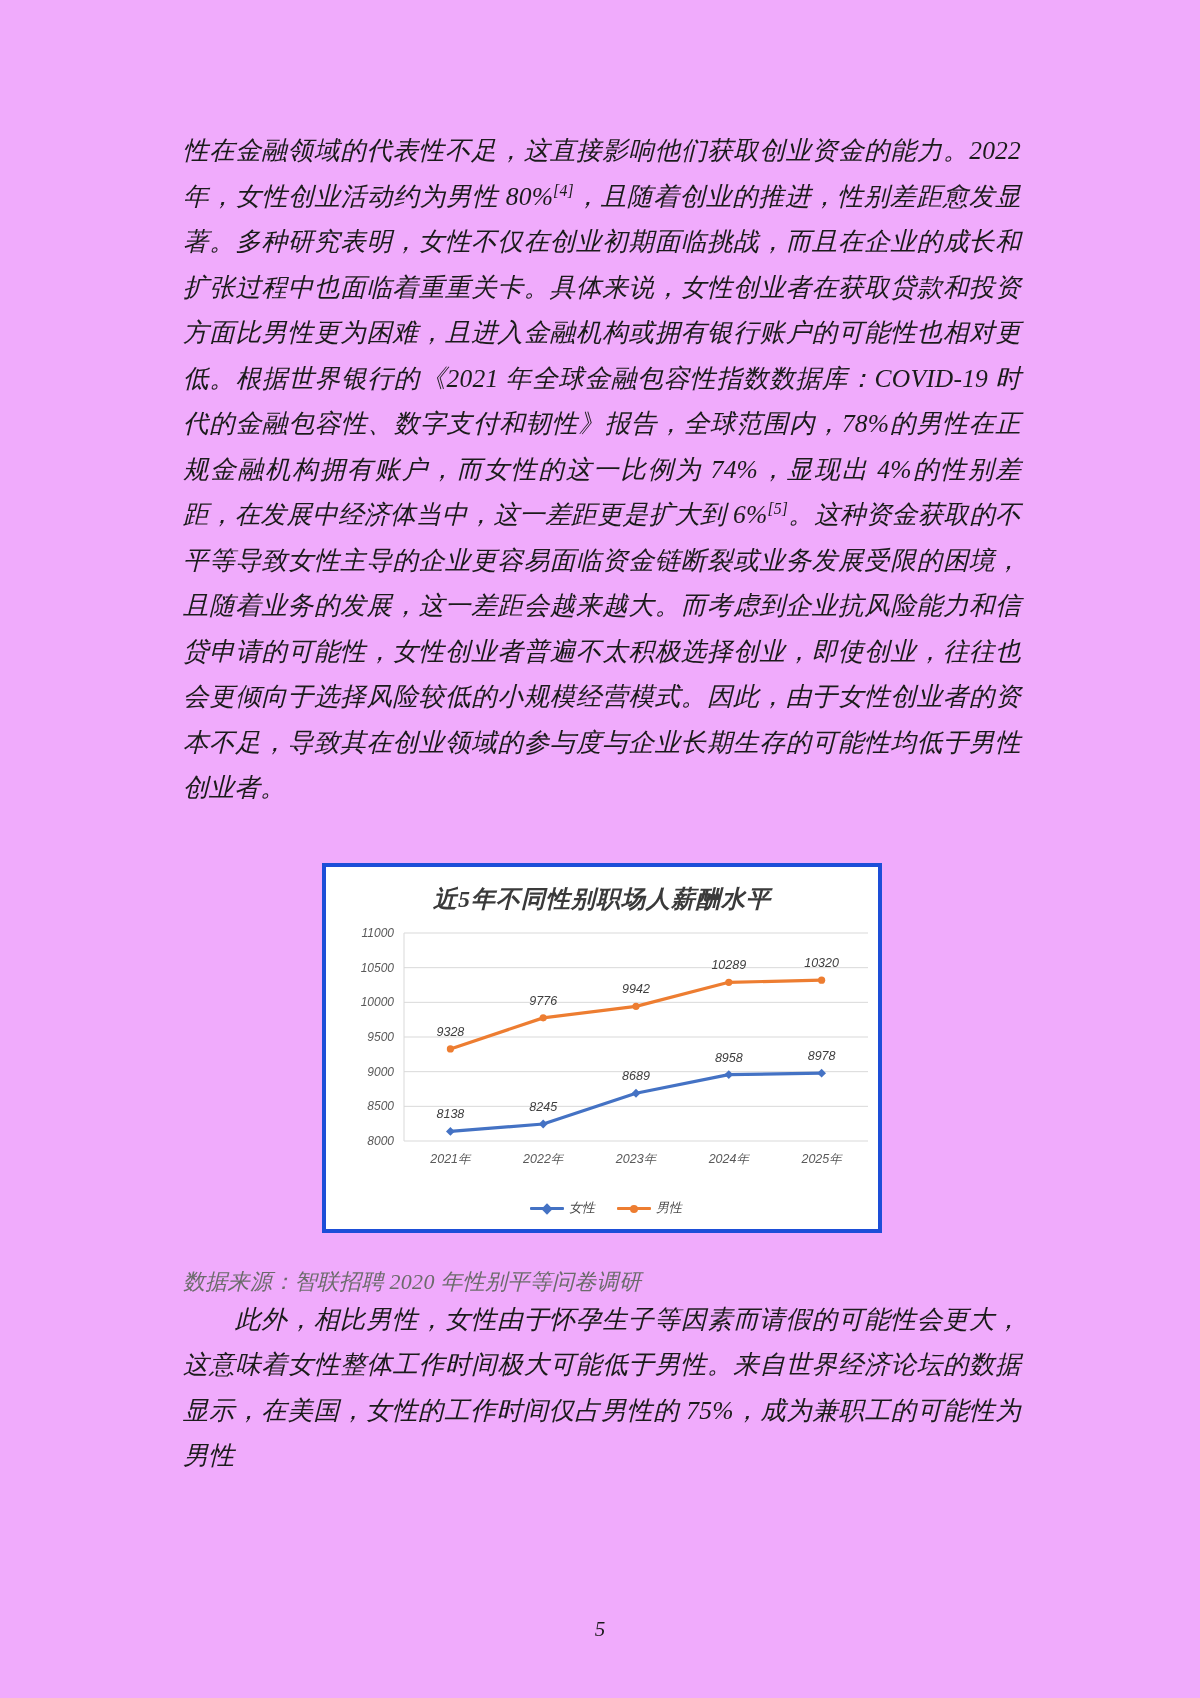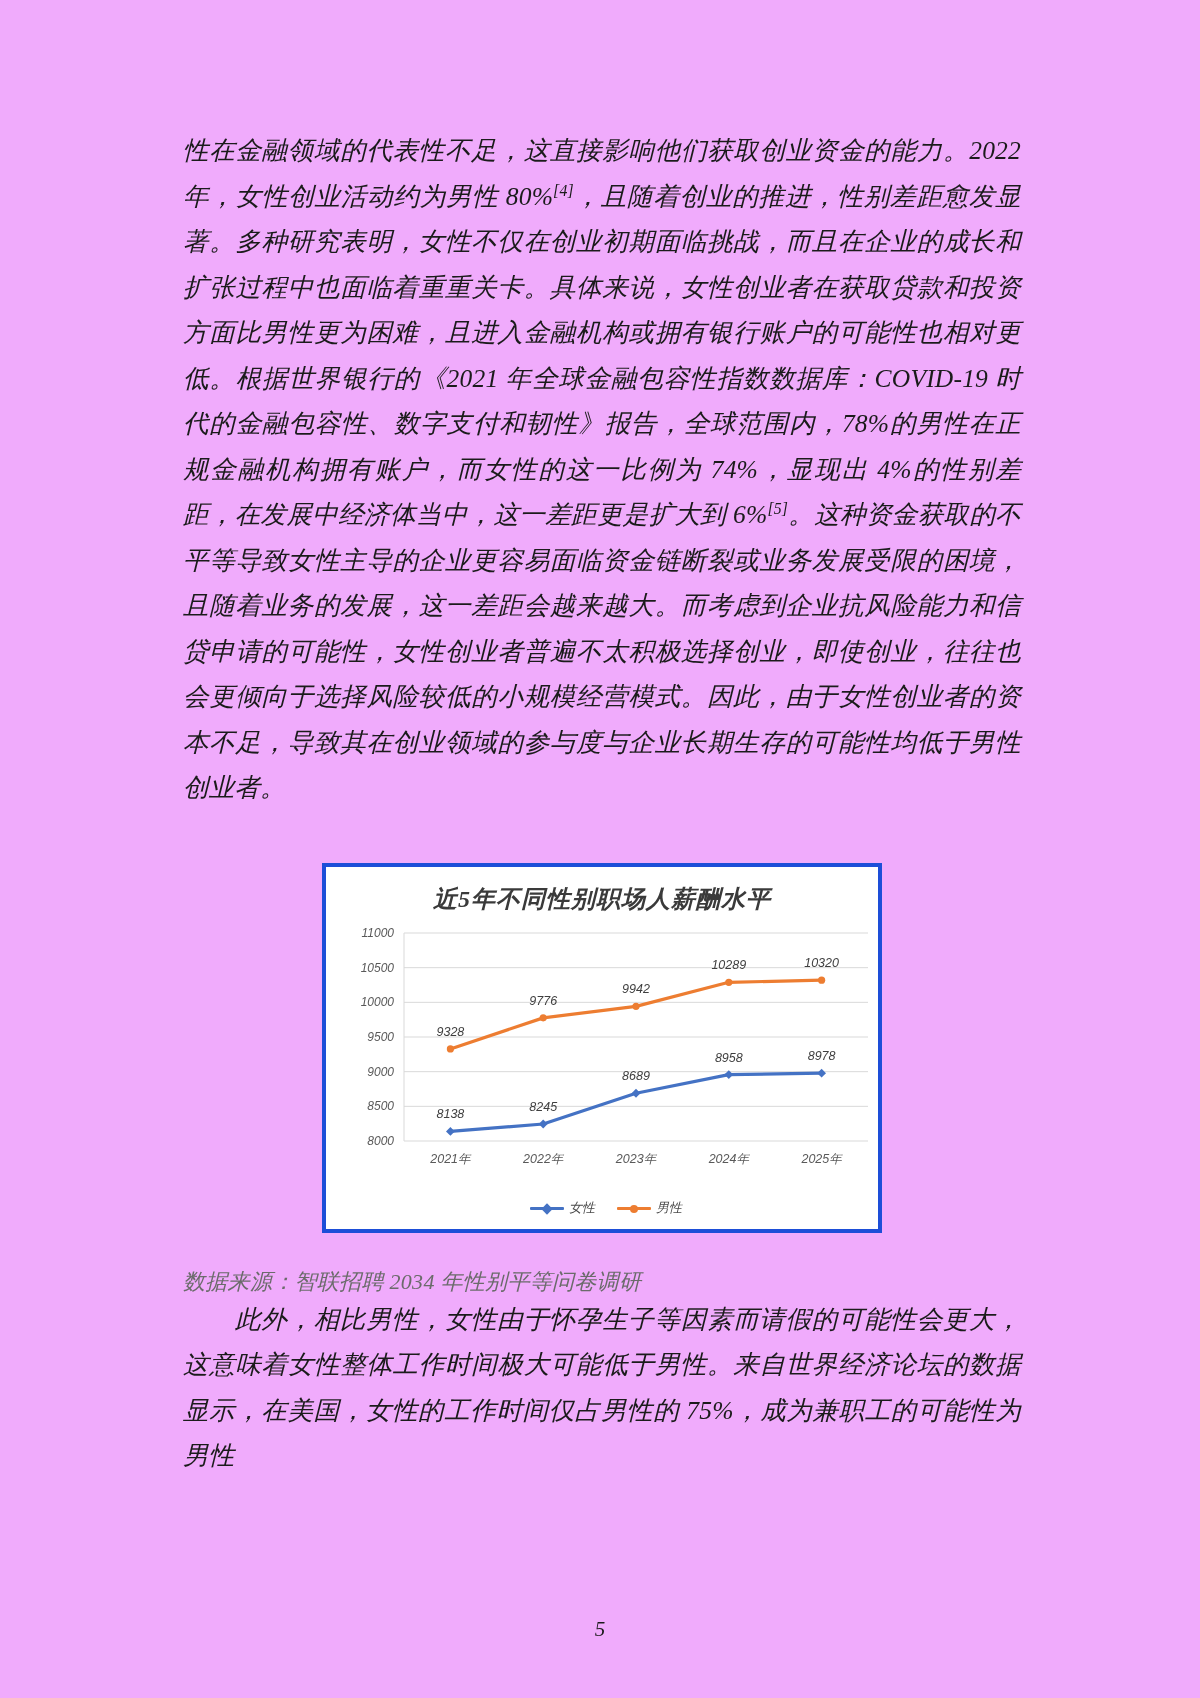--- a/index.html
+++ b/index.html
@@ -247,21 +247,21 @@
               <span class="legend-swatch">
                 <span class="bar" style="background: rgb(237, 125, 49);"></span>
                 <span class="mk circle" style="background: rgb(237, 125, 49);"></span>
               </span>
               <span>男性</span>
             </div>
           </div>
       </div>
 
 
-      <div class="source-line">数据来源：智联招聘 2034 年性别平等问卷调研</div>
+      <div class="source-line">数据来源：智联招聘 2020 年性别平等问卷调研</div>
 
     </div>
 
     <p class="body-text indent after-figure" id="para-3">此外，相比男性，女性由于怀孕生子等因素而请假的可能性会更大，这意味着女性整体工作时间极大可能低于男性。来自世界经济论坛的数据显示，在美国，女性的工作时间仅占男性的 75%，成为兼职工的可能性为男性</p>
 
   </div>
 
   <div class="page-number">5</div>
 
 </div>

